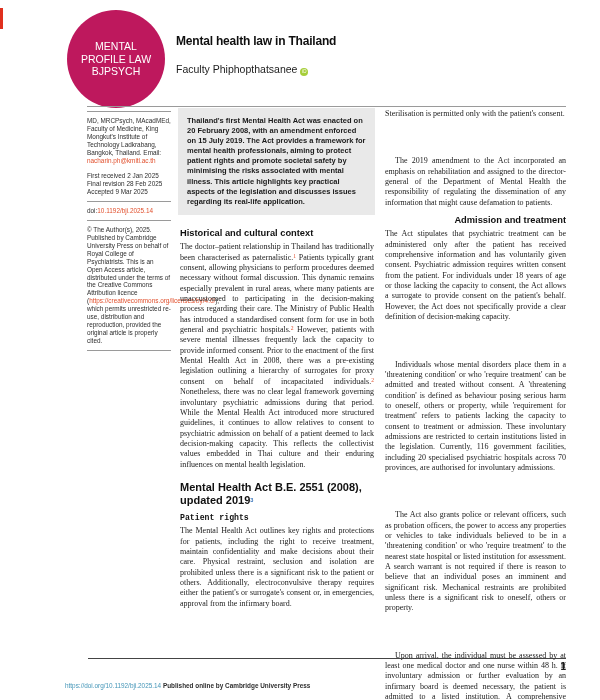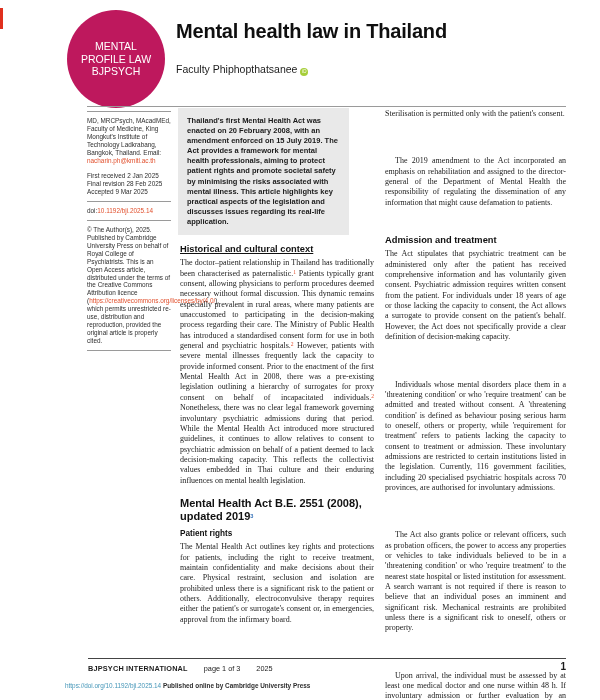--- a/index.html
+++ b/index.html
@@ -5,51 +5,51 @@
   html,body { margin:0; padding:0; background:#fff; }
   .page { position:relative; width:600px; height:700px; background:#ffffff;
           font-family:"Liberation Sans", sans-serif; overflow:hidden; color:#1b1b1b; }
 
   .print-marker { position:absolute; left:0; top:8px; width:3px; height:21px; background:#e0301e; }
 
   .badge { position:absolute; left:67px; top:10px; width:98px; height:98px; background:#be185d;
            border-radius:50%; color:#fff; display:flex; flex-direction:column; align-items:center;
            justify-content:center; text-align:center; font-size:10.5px; line-height:12.5px; font-weight:400; }
 
-  .title { position:absolute; left:176px; top:20px; font-size:20px; font-weight:bold; color:#0f0f0f; letter-spacing:-0.2px; }
+  .title { position:absolute; left:176px; top:34px; font-size:12px; font-weight:bold; color:#0f0f0f; letter-spacing:-0.2px; }
   .author { position:absolute; left:176px; top:63px; font-size:10.5px; color:#1c1c1c; }
   .orcid { display:inline-block; width:8px; height:8px; background:#a6ce39; border-radius:50%;
            color:#fff; font-size:4.5px; line-height:8px; text-align:center; vertical-align:0px; margin-left:3px; }
 
   .header-rule { position:absolute; left:87px; top:106px; width:479px; border-top:1px solid #9a9a9a; }
 
   .sidebar { position:absolute; left:87px; top:106px; width:84px; font-size:6.4px; line-height:7.9px; color:#2e2e2e; }
   .sidebar .rule { border-top:0.8px solid #9a9a9a; margin:5px 0; }
   .sb-block { margin:0; }
   a.redlink, .red { color:#e1502d; text-decoration:none; }
   .doi-line { margin:0; }
 
-  .abstract { position:absolute; left:178px; top:108px; width:171px; box-sizing:border-box;
+  .abstract { position:absolute; left:178px; top:108px; width:197px; box-sizing:border-box;
               background:#e9e9e9; padding:8px 9px; font-weight:bold; font-size:7.5px; line-height:10.1px; color:#1a1a1a; }
 
   .col { position:absolute; font-family:"Liberation Serif", serif; font-size:8px; line-height:10.35px;
          color:#1b1b1b; text-align:justify; }
   .col-mid { left:180px; top:228px; width:194px; }
   .col-right { left:385px; top:109px; width:181px; }
 
   .h-section { font-family:"Liberation Sans", sans-serif; font-size:9.3px; font-weight:bold;
                margin:0 0 4px 0; text-align:left; color:#111; }
   .h-major { font-family:"Liberation Sans", sans-serif; font-size:11px; line-height:13.5px; font-weight:bold;
              margin:11px 0 5px 0; text-align:left; color:#111; }
-  .h-sub { font-family:Liberation Sans, sans-serif; font-size:8.2px; font-weight:bold;
+  .h-sub { font-family:Liberation Mono, monospace; font-size:8.2px; font-weight:bold;
            margin:0 0 3px 0; text-align:left; color:#111; }
-  .h-section-mid { margin-top:16px;text-decoration:underline; }
+  .h-section-mid { margin-top:0; }
   .col p { margin:0; }
   .col p.indent { text-indent:10px;margin-top:37px; }
-  .col .h-gap { margin-top:27px; }
+  .col .h-gap { margin-top:7px;text-align:right; }
   sup.ref { color:#e1502d; font-size:5.6px; line-height:0; vertical-align:2.5px; }
   sup.ref.blue { color:#3672b8; }
 
   .footer-rule { position:absolute; left:88px; top:658px; width:478px; border-top:0.9px solid #444; }
   .footer { position:absolute; left:88px; top:664px; width:440px; font-size:7.3px; color:#1b1b1b; }
   .footer .journal { font-weight:bold; letter-spacing:0.2px; }
   .footer .pageinfo { margin-left:14px; }
   .footer .year { margin-left:14px; }
   .page-number { position:absolute; left:552px; top:661px; width:14px; text-align:right; font-size:10px; font-weight:bold; }
   .doiline { position:absolute; left:65px; top:682px; font-size:6.4px; color:#2e2e2e; }
@@ -103,21 +103,16 @@
     <p>Sterilisation is permitted only with the patient's consent.</p>
     <p class="indent">The 2019 amendment to the Act incorporated an emphasis on rehabilitation and assigned to the director-general of the Department of Mental Health the responsibility of regulating the dissemination of any information that might cause defamation to patients.</p>
     <h3 class="h-section h-gap">Admission and treatment</h3>
     <p>The Act stipulates that psychiatric treatment can be administered only after the patient has received comprehensive information and has voluntarily given consent. Psychiatric admission requires written consent from the patient. For individuals under 18 years of age or those lacking the capacity to consent, the Act allows a surrogate to provide consent on the patient's behalf. However, the Act does not specifically provide a clear definition of decision-making capacity.</p>
     <p class="indent">Individuals whose mental disorders place them in a 'threatening condition' or who 'require treatment' can be admitted and treated without consent. A 'threatening condition' is defined as behaviour posing serious harm to oneself, others or property, while 'requirement for treatment' refers to patients lacking the capacity to consent to treatment or admission. These involuntary admissions are restricted to certain institutions listed in the legislation. Currently, 116 government facilities, including 20 specialised psychiatric hospitals across 70 provinces, are authorised for involuntary admissions.</p>
     <p class="indent">The Act also grants police or relevant officers, such as probation officers, the power to access any properties or vehicles to take individuals believed to be in a 'threatening condition' or who 'require treatment' to the nearest state hospital or listed institution for assessment. A search warrant is not required if there is reason to believe that an individual poses an imminent and significant risk. Mechanical restraints are prohibited unless there is a significant risk to oneself, others or property.</p>
     <p class="indent">Upon arrival, the individual must be assessed by at least one medical doctor and one nurse within 48 h. If involuntary admission or further evaluation by an infirmary board is deemed necessary, the patient is admitted to a listed institution. A comprehensive assessment by an infirmary board – comprising a psychiatrist, a physician of any specialty, a psychiatric nurse, a lawyer and a clinical psychologist or social worker – must occur within 30 days. The board determines the</p>
   </div>
 
   <div class="footer-rule"></div>
-  <div class="footer">
-    <span class="journal">BJPSYCH INTERNATIONAL</span>
-    <span class="pageinfo">page 1 of 3</span>
-    <span class="year">2025</span>
-  </div>
   <div class="page-number">1</div>
   <div class="doiline"><a href="#">https://doi.org/10.1192/bji.2025.14</a> <span class="pub">Published online by Cambridge University Press</span></div>
 
 </div>
 
 </body></html>

